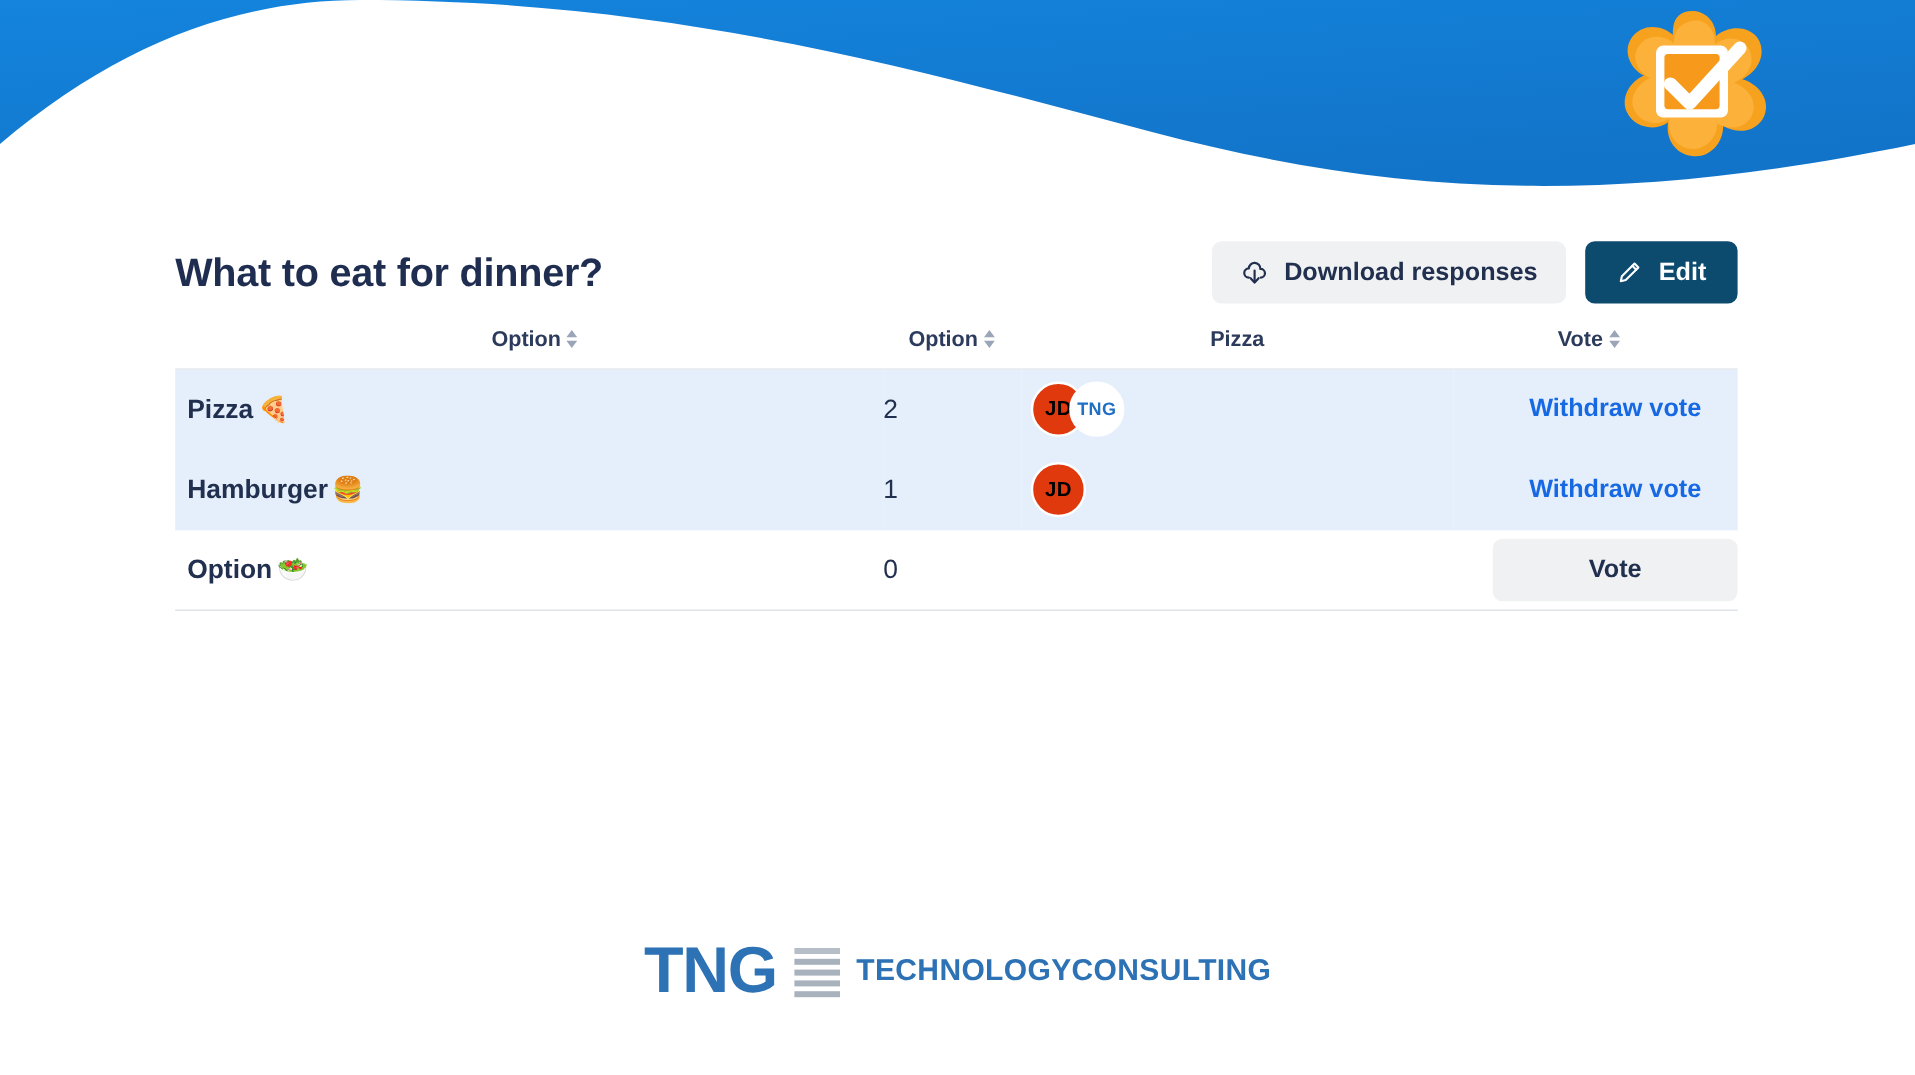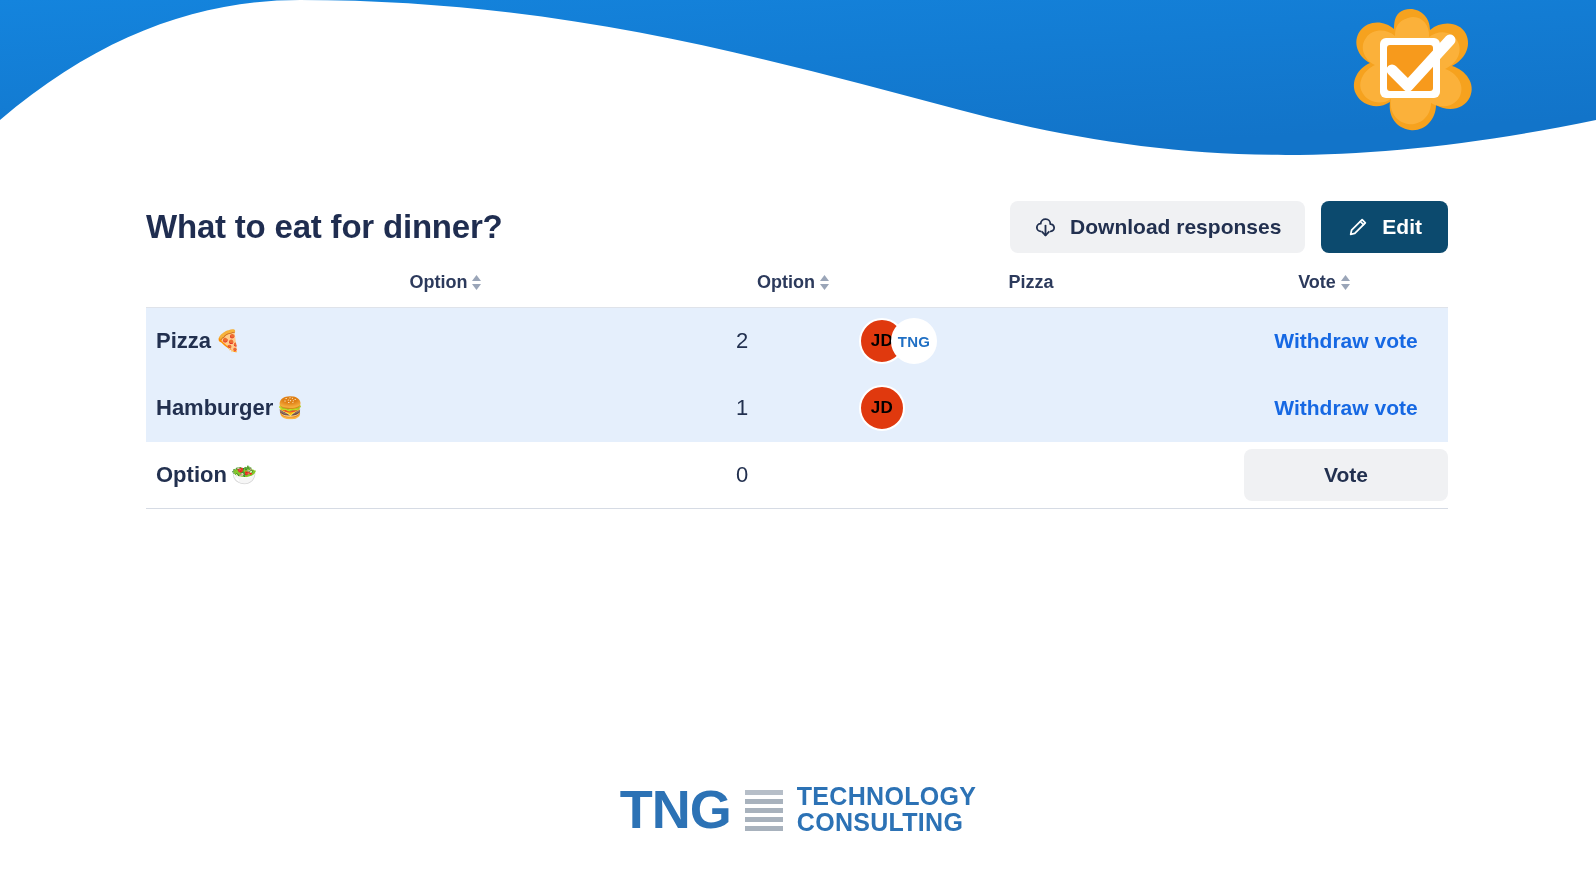--- a/index.html
+++ b/index.html
@@ -225,21 +225,21 @@
   }
   .tng-bars span {
     display: block;
     width: 38px;
     height: 5px;
     background: #a8b2bd;
   }
   .tng-bars span:nth-child(1) { background: #b6bec8; }
   .tng-text {
     display: flex;
-    flex-direction: column;
+    flex-direction: row;
     line-height: 1.06;
     justify-content: center;
   }
   .tng-text span {
     font-size: 25px;
     font-weight: bold;
     color: #2c72b5;
     letter-spacing: 0.3px;
   }
 </style>

